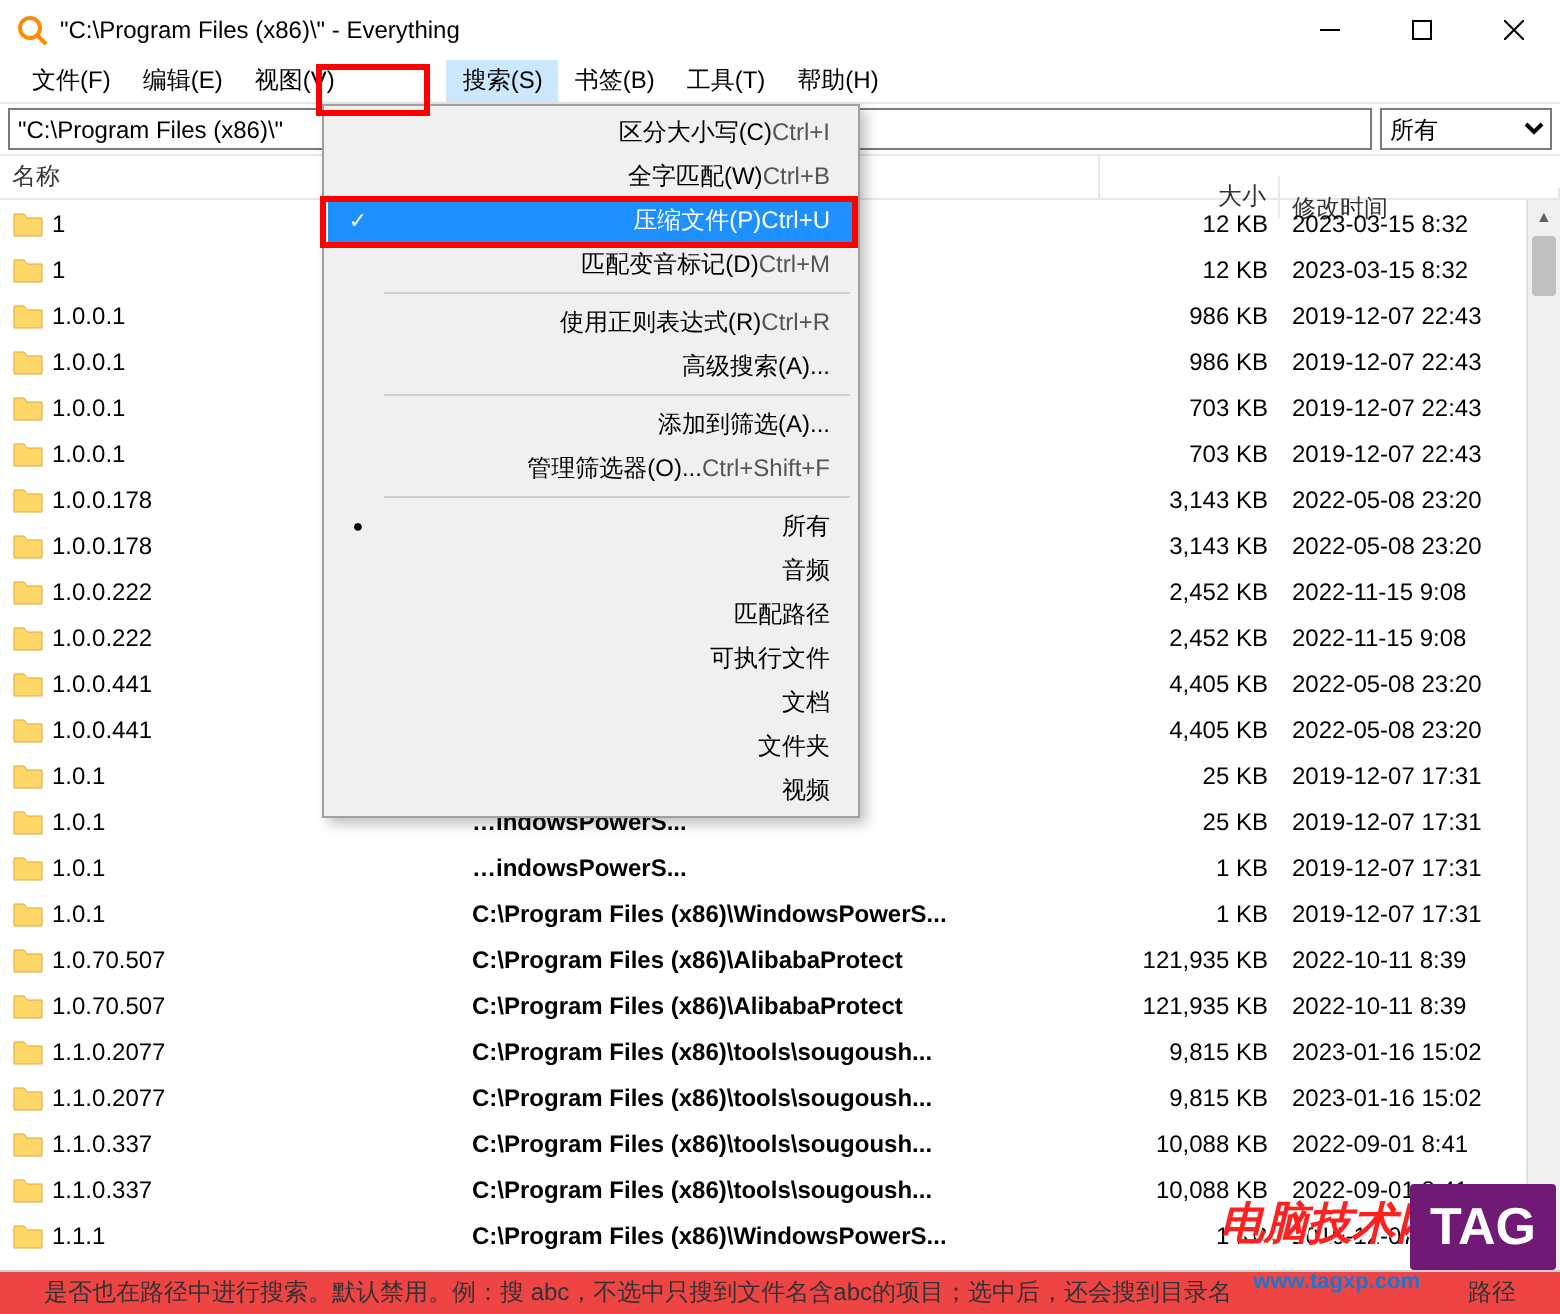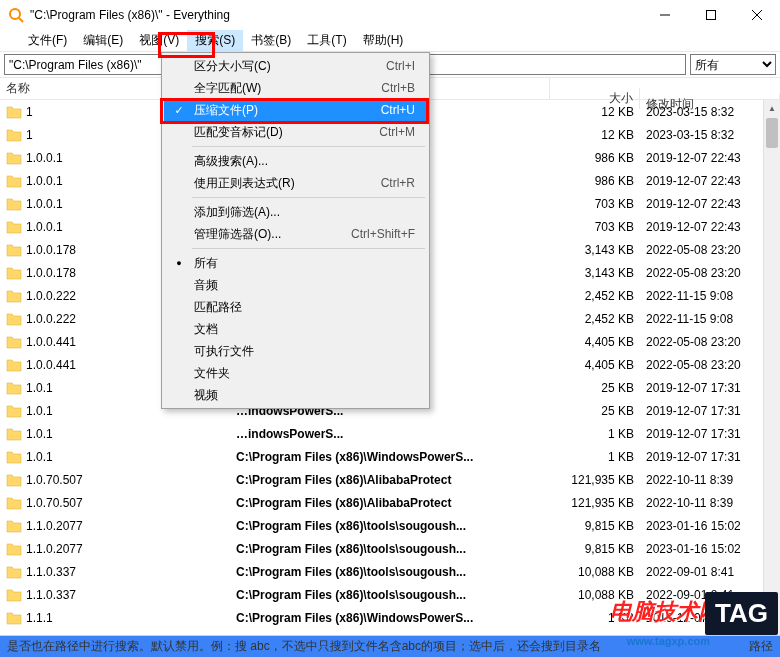--- a/index.html
+++ b/index.html
@@ -5,23 +5,23 @@
 * { margin: 0; padding: 0; box-sizing: border-box; font-family: "Microsoft YaHei", "Segoe UI", sans-serif; }
 body { background: #fff; width: 780px; height: 657px; overflow: hidden; position: relative; }
 
 .titlebar { height: 30px; background: #fff; display: flex; align-items: center; padding-left: 8px; border-bottom: 0; }
 .titlebar .app-icon { width: 16px; height: 16px; margin-right: 6px; }
 .titlebar .title { font-size: 12px; color: #000; flex: 1; }
 .winbtns { display: flex; }
 .winbtn { width: 46px; height: 30px; display: flex; align-items: center; justify-content: center; color: #000; }
 .winbtn svg { width: 10px; height: 10px; }
 
-.menubar { height: 22px; display: flex; align-items: center; padding: 0 20px; border-bottom: 1px solid #e8e8e8; font-size: 12px; }
+.menubar { height: 22px; display: flex; align-items: center; padding: 0 8px; border-bottom: 1px solid #e8e8e8; font-size: 12px; }
 .menubar .mitem { padding: 2px 8px; cursor: default; }
-.menubar .mitem.open { background: #cce8ff; }
+.menubar .mitem.open { background: #cce8ff; margin-left: 48px; }
 
 .searchrow { height: 26px; display: flex; align-items: center; padding: 2px 4px; gap: 4px; border-bottom: 1px solid #e8e8e8; }
 .searchrow input { flex: 1; height: 21px; border: 1px solid #7a7a7a; padding: 0 4px; font-size: 12px; font-family: inherit; outline: none; }
 .searchrow select { width: 86px; height: 21px; border: 1px solid #7a7a7a; font-size: 12px; background: #fff; }
 
 .headerrow { height: 22px; display: flex; align-items: center; border-bottom: 1px solid #e8e8e8; font-size: 12px; color: #333; background: #fff; position: relative; }
 .headerrow .col { padding: 0 6px; border-right: 1px solid #e8e8e8; height: 100%; display: flex; align-items: center; }
 .col-name { width: 230px; font-family: Liberation Serif, serif; }
 .col-path { flex: 1; }
 .col-size { width: 90px; justify-content: flex-end; margin-top: 20px; }
@@ -33,35 +33,35 @@
 .c-name { width: 230px; display: flex; align-items: center; gap: 4px; }
 .c-path { flex: 1; font-weight: bold; }
 .c-size { width: 90px; text-align: right; }
 .c-date { width: 140px; }
 .folder-icon { width: 16px; height: 14px; display: inline-block; flex-shrink: 0; }
 
 .dropdown { position: absolute; left: 161px; top: 52px; width: 269px; background: #f0f0f0; border: 1px solid #a0a0a0; box-shadow: 3px 3px 6px rgba(0,0,0,0.25); z-index: 100; font-size: 12px; padding: 2px; }
 .dd-item { height: 22px; display: flex; align-items: center; padding: 0 4px; position: relative; }
 .dd-item.highlight { background: #1e90ff; color: #fff; }
 .dd-check { width: 22px; text-align: center; font-size: 11px; }
-.dd-label { flex: 1; padding-left: 4px; }
+.dd-label { flex: 1; padding-left: 4px; text-align: right; }
 .dd-shortcut { padding-right: 8px; color: #555; }
 .dd-item.highlight .dd-shortcut { color: #fff; }
 .dd-sep { height: 1px; background: #d0d0d0; margin: 3px 2px 3px 28px; }
 .dd-bullet { width: 22px; text-align: center; font-size: 9px; }
 
 .redbox { position: absolute; border: 3px solid #ff0000; pointer-events: none; z-index: 200; }
 .redbox.b1 { left: 158px; top: 32px; width: 57px; height: 26px; }
 .redbox.b2 { left: 160px; top: 98px; width: 269px; height: 26px; }
 
-.statusbar { position: absolute; bottom: 0; left: 0; right: 0; height: 22px; background: #3b82f6; border-top: 1px solid #d0d0d0; font-size: 12px; display: flex; align-items: center; padding: 0 7px; color: #333; }
+.statusbar { position: absolute; bottom: 0; left: 0; right: 0; height: 22px; background: #ef4444; border-top: 1px solid #d0d0d0; font-size: 12px; display: flex; align-items: center; padding: 0 22px; color: #333; }
 .statusbar .sb-right { margin-left: auto; }
 
 .watermark1 { position: absolute; right: 60px; bottom: 30px; font-size: 22px; font-weight: bold; color: #ff2020; z-index: 50; font-style: italic; text-shadow: 1px 1px 0 #fff; }
-.watermark2 { position: absolute; right: 2px; bottom: 22px; background: #0f172a; color: #fff; font-size: 26px; font-weight: bold; padding: 6px 10px; z-index: 51; border-radius: 2px; }
+.watermark2 { position: absolute; right: 2px; bottom: 22px; background: #701a75; color: #fff; font-size: 26px; font-weight: bold; padding: 6px 10px; z-index: 51; border-radius: 2px; }
 .watermark3 { position: absolute; right: 70px; bottom: 10px; font-size: 11px; color: #1976d2; z-index: 52; font-weight: bold; }
 
 .scrollbar-v { position: absolute; right: 0; top: 100px; width: 17px; bottom: 22px; background: #f0f0f0; border-left: 1px solid #e0e0e0; }
 .scrollbar-v .thumb { position: absolute; left: 2px; right: 2px; top: 18px; height: 30px; background: #c0c0c0; border-radius: 2px; }
 .scrollbar-v .arr { position: absolute; left: 0; right: 0; height: 17px; display: flex; align-items: center; justify-content: center; font-size: 8px; color: #606060;}
 .scrollbar-v .arr.up { top: 0; }
 .scrollbar-v .arr.dn { bottom: 0; }
 </style>
 </head>
 <body>
@@ -406,28 +406,28 @@
       <span class="dd-shortcut">Ctrl+U</span>
     </div>
     <div class="dd-item">
       <span class="dd-check"></span>
       <span class="dd-label">匹配变音标记(D)</span>
       <span class="dd-shortcut">Ctrl+M</span>
     </div>
     <div class="dd-sep"></div>
     <div class="dd-item">
       <span class="dd-check"></span>
-      <span class="dd-label">高级搜索(A)...</span>
-      <span class="dd-shortcut"></span>
-    </div>
-    <div class="dd-item">
-      <span class="dd-check"></span>
       <span class="dd-label">使用正则表达式(R)</span>
       <span class="dd-shortcut">Ctrl+R</span>
     </div>
+    <div class="dd-item">
+      <span class="dd-check"></span>
+      <span class="dd-label">高级搜索(A)...</span>
+      <span class="dd-shortcut"></span>
+    </div>
     <div class="dd-sep"></div>
     <div class="dd-item">
       <span class="dd-check"></span>
       <span class="dd-label">添加到筛选(A)...</span>
       <span class="dd-shortcut"></span>
     </div>
     <div class="dd-item">
       <span class="dd-check"></span>
       <span class="dd-label">管理筛选器(O)...</span>
       <span class="dd-shortcut">Ctrl+Shift+F</span>
@@ -443,26 +443,26 @@
       <span class="dd-label">音频</span>
       <span class="dd-shortcut"></span>
     </div>
     <div class="dd-item">
       <span class="dd-check"></span>
       <span class="dd-label">匹配路径</span>
       <span class="dd-shortcut"></span>
     </div>
     <div class="dd-item">
       <span class="dd-check"></span>
+      <span class="dd-label">可执行文件</span>
+      <span class="dd-shortcut"></span>
+    </div>
+    <div class="dd-item">
+      <span class="dd-check"></span>
       <span class="dd-label">文档</span>
-      <span class="dd-shortcut"></span>
-    </div>
-    <div class="dd-item">
-      <span class="dd-check"></span>
-      <span class="dd-label">可执行文件</span>
       <span class="dd-shortcut"></span>
     </div>
     <div class="dd-item">
       <span class="dd-check"></span>
       <span class="dd-label">文件夹</span>
       <span class="dd-shortcut"></span>
     </div>
     <div class="dd-item">
       <span class="dd-check"></span>
       <span class="dd-label">视频</span>

